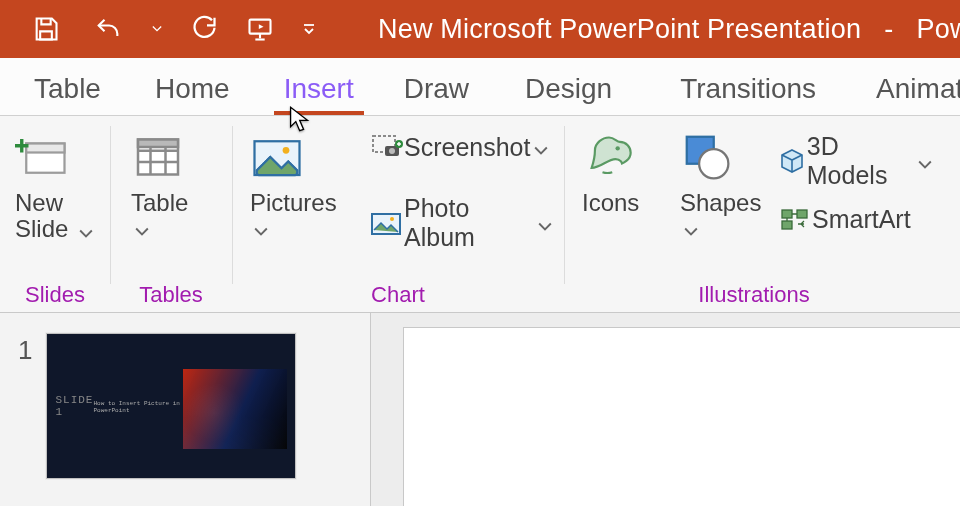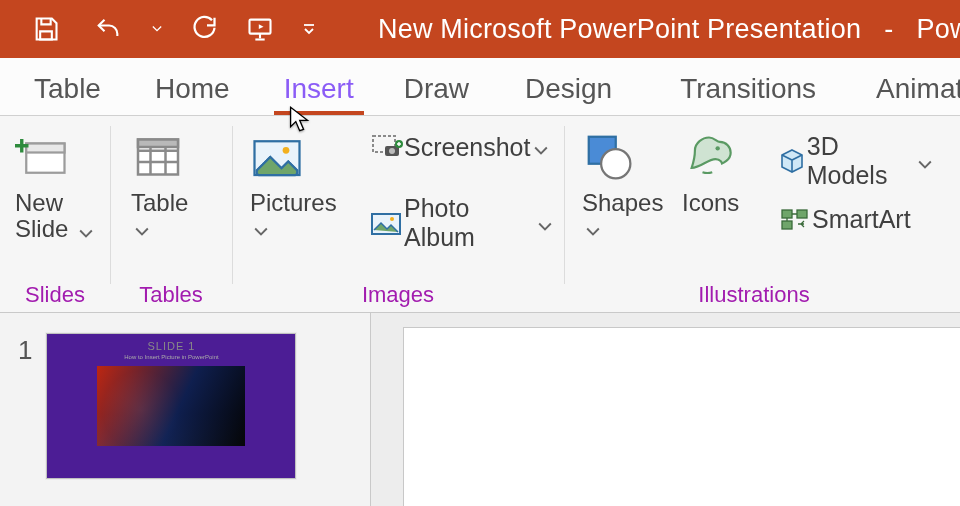--- a/index.html
+++ b/index.html
@@ -184,25 +184,26 @@
     display: flex;
     align-items: flex-start;
     gap: 14px;
   }
   .thumb-num {
     font-size: 26px;color:#555;margin-top:2px;
   }
   .thumb {
     width: 232px;
     height: 132px;
-    background:#4c1d95;
+    background:#0f172a;
     border:1px solid #c0c0c0;
     box-shadow: 0 0 0 1px rgba(0,0,0,.03);
-    display:flex;flex-direction:column;align-items:center;
+    display:flex;flex-direction:row;align-items:center;
     padding:6px 8px;
+    font-family:Liberation Mono, monospace;
   }
   .thumb .t-title { font-size:11px;letter-spacing:1px;color:#888;}
   .thumb .t-sub { font-size:6px;color:#aaa;margin-top:2px;}
   .thumb .t-img {
     margin-top:6px;width:148px;height:80px;background:#222;position:relative;overflow:hidden;
   }
   .thumb .t-img::before{
     content:"";position:absolute;inset:0;
     background:
       linear-gradient(115deg, rgba(255,40,10,.7) 0%, rgba(10,30,90,.8) 55%, rgba(0,0,0,.9) 100%),
@@ -367,46 +368,46 @@
               <circle cx="22" cy="9" r="2" fill="#f2b01e"></circle>
             </svg>
           </span>
           <span>Photo Album</span>
           <span class="caret-sm" style="margin-left:16px"><svg viewBox="0 0 12 8">
                 <path d="M1 1l5 5 5-5" stroke="#666" stroke-width="1.6" fill="none"></path>
               </svg></span>
         </div>
       </div>
     </div>
-    <div class="group-label">Images</div>
+    <div class="group-label">Chart</div>
   </div>
 
   <div class="group g-illus">
     <div class="group-body">
-      <div class="bigbtn">
-        <span class="ico">
-          <svg viewBox="0 0 48 44" width="54" height="50">
-            <rect x="6" y="4" width="24" height="24" fill="#4a8bd6" stroke="#2f6fa3" stroke-width="2"></rect>
-            <circle cx="30" cy="28" r="13" fill="#fff" stroke="#767676" stroke-width="2"></circle>
-          </svg>
-        </span>
-        <span>Shapes</span>
-        <span class="caret-sm"><svg viewBox="0 0 12 8">
-              <path d="M1 1l5 5 5-5" stroke="#666" stroke-width="1.6" fill="none"></path>
-            </svg></span>
-      </div>
       <div class="bigbtn" style="min-width:78px">
         <span class="ico">
           <svg viewBox="0 0 48 44" width="52" height="48">
             <path d="M34 8c6 0 10 5 10 10 0 7-8 10-8 10s-1-4-6-4c-7 0-14 8-22 8 0 0 3-9 3-16C11 9 18 4 24 4c5 0 7 4 10 4z" fill="#cfe3d2" stroke="#5a9a63" stroke-width="2"></path>
             <circle cx="32" cy="14" r="2" fill="#5a9a63"></circle>
             <path d="M18 36c3 1 6 1 9 0" stroke="#5a9a63" stroke-width="2" fill="none"></path>
           </svg>
         </span>
         <span>Icons</span>
+      </div>
+      <div class="bigbtn">
+        <span class="ico">
+          <svg viewBox="0 0 48 44" width="54" height="50">
+            <rect x="6" y="4" width="24" height="24" fill="#4a8bd6" stroke="#2f6fa3" stroke-width="2"></rect>
+            <circle cx="30" cy="28" r="13" fill="#fff" stroke="#767676" stroke-width="2"></circle>
+          </svg>
+        </span>
+        <span>Shapes</span>
+        <span class="caret-sm"><svg viewBox="0 0 12 8">
+              <path d="M1 1l5 5 5-5" stroke="#666" stroke-width="1.6" fill="none"></path>
+            </svg></span>
       </div>
       <div class="vstack" style="padding-left:4px">
         <div class="smallbtn">
           <span class="sico">
             <svg viewBox="0 0 28 28" width="28" height="28">
               <path d="M14 3l10 5v12l-10 5-10-5V8z" fill="#cfe8f7" stroke="#2f6fa3" stroke-width="1.6"></path>
               <path d="M4 8l10 5 10-5M14 13v12" stroke="#2f6fa3" stroke-width="1.6" fill="none"></path>
             </svg>
           </span>
           <span>3D Models</span>

